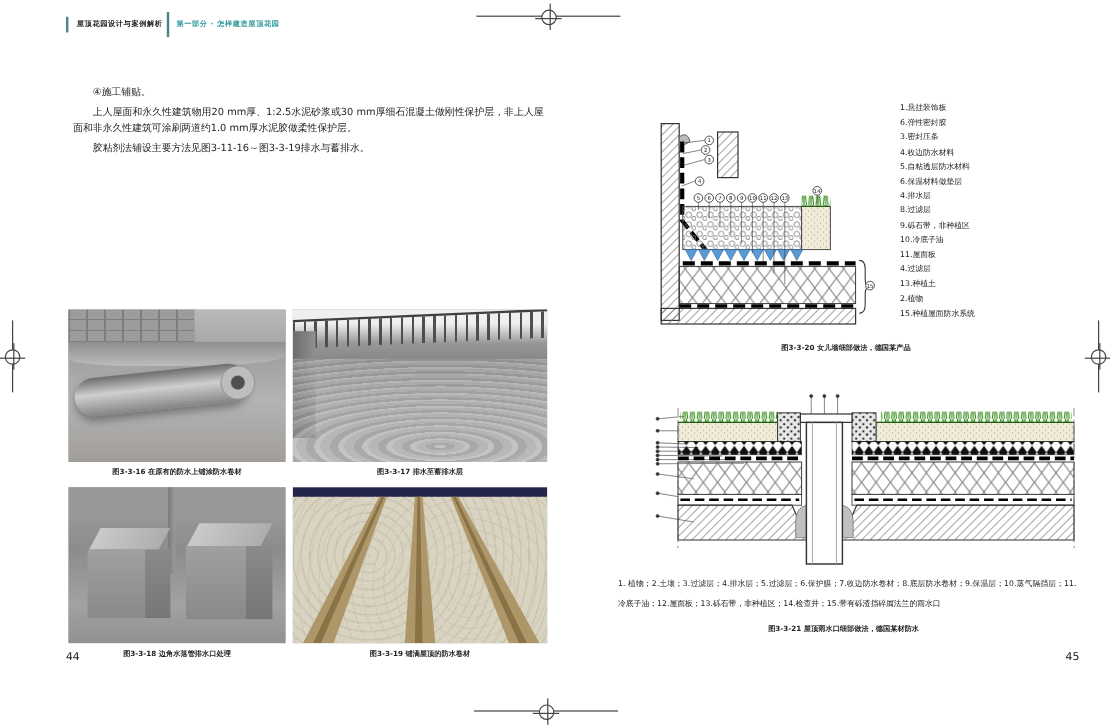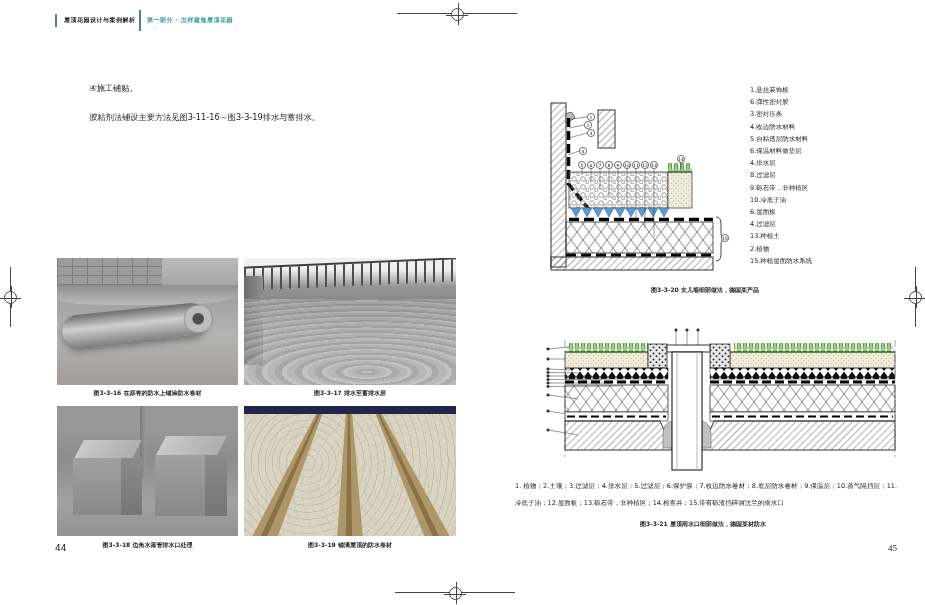--- a/index.html
+++ b/index.html
@@ -12,21 +12,21 @@
   .reg{position:absolute;width:11px;height:11px;border:1px solid #444;border-radius:50%;background:#fff;z-index:2;}
   .reg::before{content:'';position:absolute;left:50%;top:-6px;width:1px;height:22px;background:#444;}
   .reg::after{content:'';position:absolute;top:50%;left:-6px;height:1px;width:22px;background:#444;}
   
   .hdr-bar{position:absolute;width:2px;background:#4b8485;}
   .book-title{position:absolute;left:64px;top:16px;font-size:6px;font-weight:bold;color:#222;letter-spacing:.5px;white-space:nowrap;}
   .part-title{position:absolute;left:147px;top:16px;font-size:6px;font-weight:bold;color:#2f9a9a;letter-spacing:.5px;white-space:nowrap;}
   
   .bodytext{position:absolute;left:57px;top:66px;width:400px;font-size:8.2px;line-height:13px;
             text-align:justify;color:#222;}
-  .bodytext p{margin:16px;text-indent:2em;}
+  .bodytext p{margin:4px;text-indent:2em;}
   
   .photo{position:absolute;overflow:hidden;background:#a5a5a5;}
   .ph-layer{position:absolute;}
   .photo1-base{inset:0;background:linear-gradient(180deg,#ababab 0%,#9e9e9e 28%,#b4b4b4 60%,#a19d99 100%);}
   .photo1-bricks{left:0;top:0;width:58%;height:21%;
      background:repeating-linear-gradient(0deg,#7e7e7e 0 1px,transparent 1px 9px),
                 repeating-linear-gradient(90deg,#7e7e7e 0 1px,transparent 1px 15px),#9c9c9c;}
   .photo1-wall2{left:58%;top:0;width:42%;height:21%;background:linear-gradient(180deg,#b9b9b9,#a8a8a8);}
   .photo1-ridge{left:0;top:21%;width:100%;height:16%;background:linear-gradient(180deg,#8e8e8e,#bcbcbc);border-radius:0 0 45% 30%;}
   .photo1-roll{left:3%;top:40%;width:80%;height:25%;border-radius:16px;transform:rotate(-6deg);
@@ -108,20 +108,21 @@
 <div class="vline" style="left:915px;top:267px;height:60px;"></div>
 <div class="reg" style="left:909px;top:291px;"></div>
 
 <div class="hdr-bar" style="left:55px;top:14px;height:13px;"></div>
 <div class="book-title">屋顶花园设计与案例解析</div>
 <div class="hdr-bar" style="left:139px;top:10px;height:21px;"></div>
 <div class="part-title">第一部分 · 怎样建造屋顶花园</div>
 
 <div class="bodytext">
   <p>④施工铺贴。</p>
+  <p>上人屋面和永久性建筑物用20 mm厚、1:2.5水泥砂浆或30 mm厚细石混凝土做刚性保护层，非上人屋面和非永久性建筑可涂刷两道约1.0 mm厚水泥胶做柔性保护层。</p>
   <p>胶粘剂法铺设主要方法见图3-11-16～图3-3-19排水与蓄排水。</p>
 </div>
 
 <div class="photo" style="left:57px;top:258px;width:181px;height:127px;">
   <div class="ph-layer photo1-base"></div>
   <div class="ph-layer photo1-bricks"></div>
   <div class="ph-layer photo1-wall2"></div>
   <div class="ph-layer photo1-ridge"></div>
   <div class="ph-layer photo1-roll">
     <div class="ph-layer photo1-rollend"></div>
@@ -168,21 +169,21 @@
   <div>1.悬挂装饰板</div>
   <div>6.弹性密封胶</div>
   <div>3.密封压条</div>
   <div>4.收边防水材料</div>
   <div>5.自粘透层防水材料</div>
   <div>6.保温材料做垫层</div>
   <div>4.排水层</div>
   <div>8.过滤层</div>
   <div>9.砾石带，非种植区</div>
   <div>10.冷底子油</div>
-  <div>6.屋面板</div>
+  <div>11.屋面板</div>
   <div>4.过滤层</div>
   <div>13.种植土</div>
   <div>2.植物</div>
   <div>15.种植屋面防水系统</div>
 </div>
 
 <svg class="abs" style="left:535px;top:72px;" width="195" height="215" viewBox="0 0 195 215">
 
   <rect x="16" y="31" width="15" height="164" fill="url(#h1)" stroke="#333" stroke-width="1"></rect>
   <rect x="16" y="185" width="162" height="13" fill="url(#h1)" stroke="#333" stroke-width="1"></rect>
@@ -333,13 +334,13 @@
   <line x1="177" y1="30" x2="177" y2="148" stroke="#999" stroke-width=".7"></line>
 
   <line x1="45" y1="18" x2="45" y2="136" stroke="#666" stroke-width=".6" stroke-dasharray="7 3 2 3"></line>
   <line x1="375" y1="18" x2="375" y2="136" stroke="#666" stroke-width=".6" stroke-dasharray="7 3 2 3"></line>
 </svg>
 
 <div class="fig21-legend">1. 植物；2.土壤；3.过滤层；4.排水层；5.过滤层；6.保护膜；7.收边防水卷材；8.底层防水卷材；9.保温层；10.蒸气隔挡层；11.冷底子油；12.屋面板；13.砾石带，非种植区；14.检查井；15.带有砾渣挡碎屑法兰的雨水口</div>
 <div class="figcap" style="left:523px;top:520px;width:360px;">图3-3-21 屋顶雨水口细部做法，德国某材防水</div>
 
 <div class="pagenum" style="left:55px;top:543px;">44</div>
-<div class="pagenum" style="left:888px;top:543px;font-family:Liberation Serif, serif;">45</div>
+<div class="pagenum" style="left:888px;top:543px;">45</div>
 
 </body></html>

